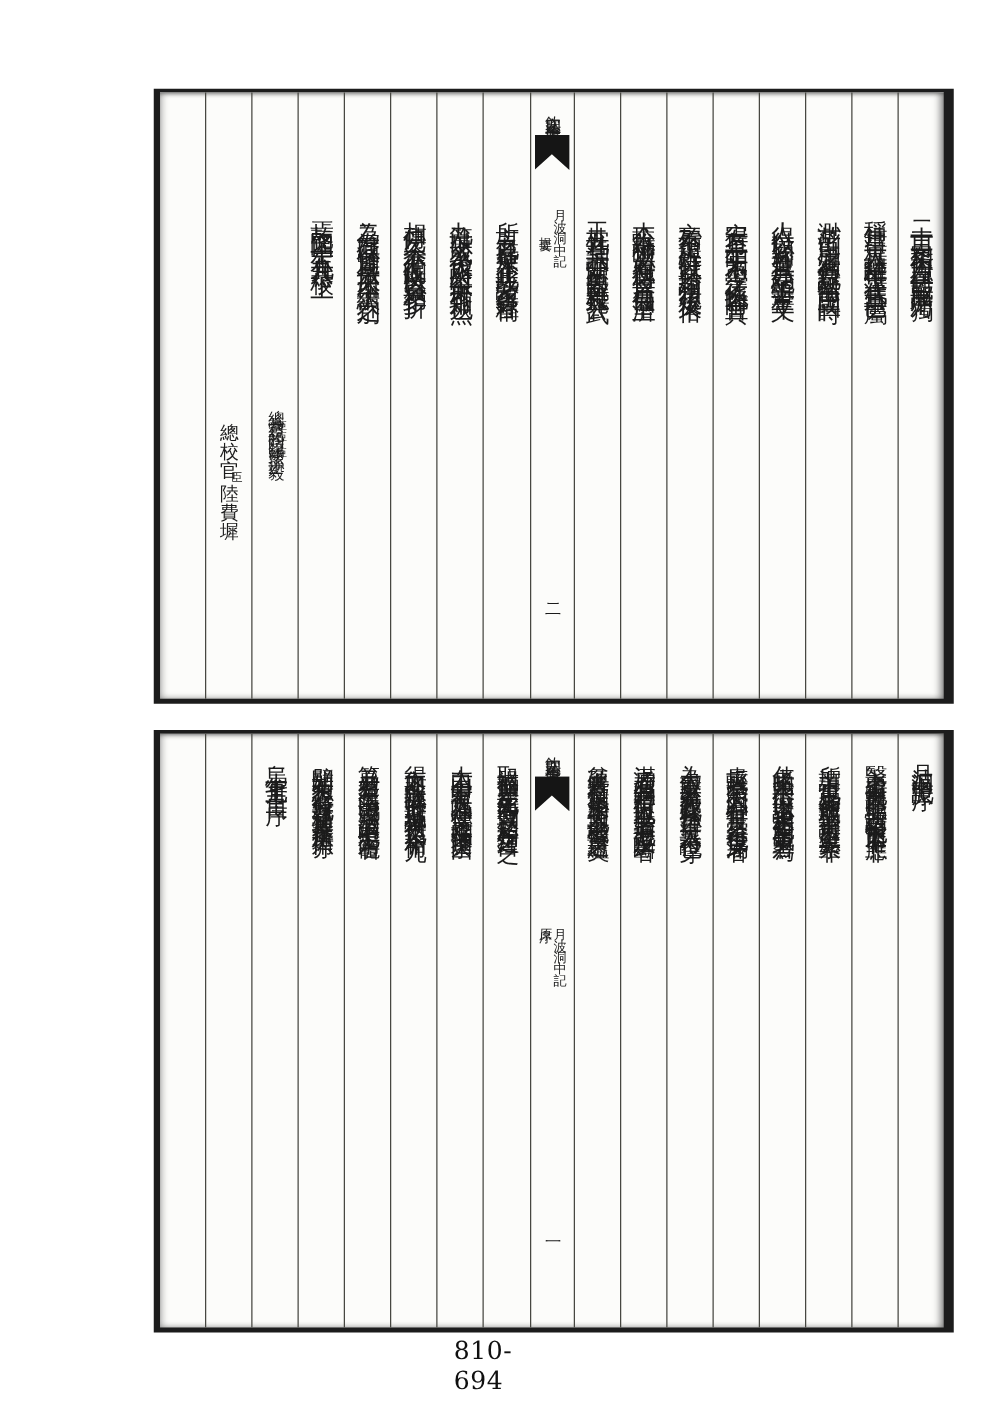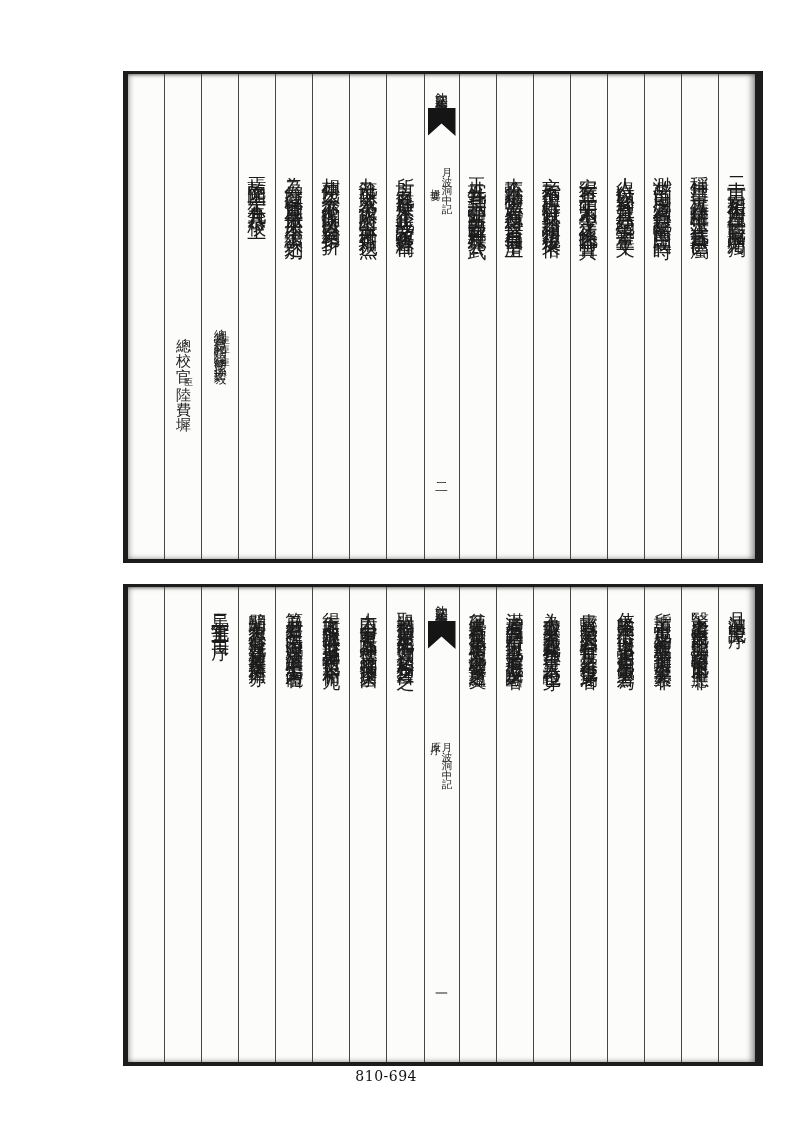--- a/index.html
+++ b/index.html
@@ -37,22 +37,22 @@
   .page-0 .center-titles{margin-top:23px;}
   .page-1 .center-titles{margin-top:85px;}
   .center-work{font-size:10.5px;letter-spacing:9px;}
   .center-section{font-size:10.5px;letter-spacing:2px;}
   .page-0 .center-section{margin-top:22px;}
   .page-1 .center-section{margin-top:0;}
   .center-folio{font-size:13px;margin-top:auto;}
   .page-0 .center-folio{margin-bottom:86px;}
   .page-1 .center-folio{margin-bottom:76px;}
   
-  .catalog{position:absolute;left:353px;top:1068px;width:64px;text-align:right;
-           font-size:14px;letter-spacing:.5px;color:#101010;}
+  .catalog{position:absolute;left:363px;top:1068px;width:64px;text-align:left;
+           font-size:20px;letter-spacing:.5px;color:#101010;}
 </style>
 </head>
 <body>
 
 <div class="sheet">
   <div class="page page-0">
     <div class="cols">
         <div class="col col-body">
           <span class="vtext body-text">二十三日案相術自左傳已載而序中乃獨</span>
         </div>

